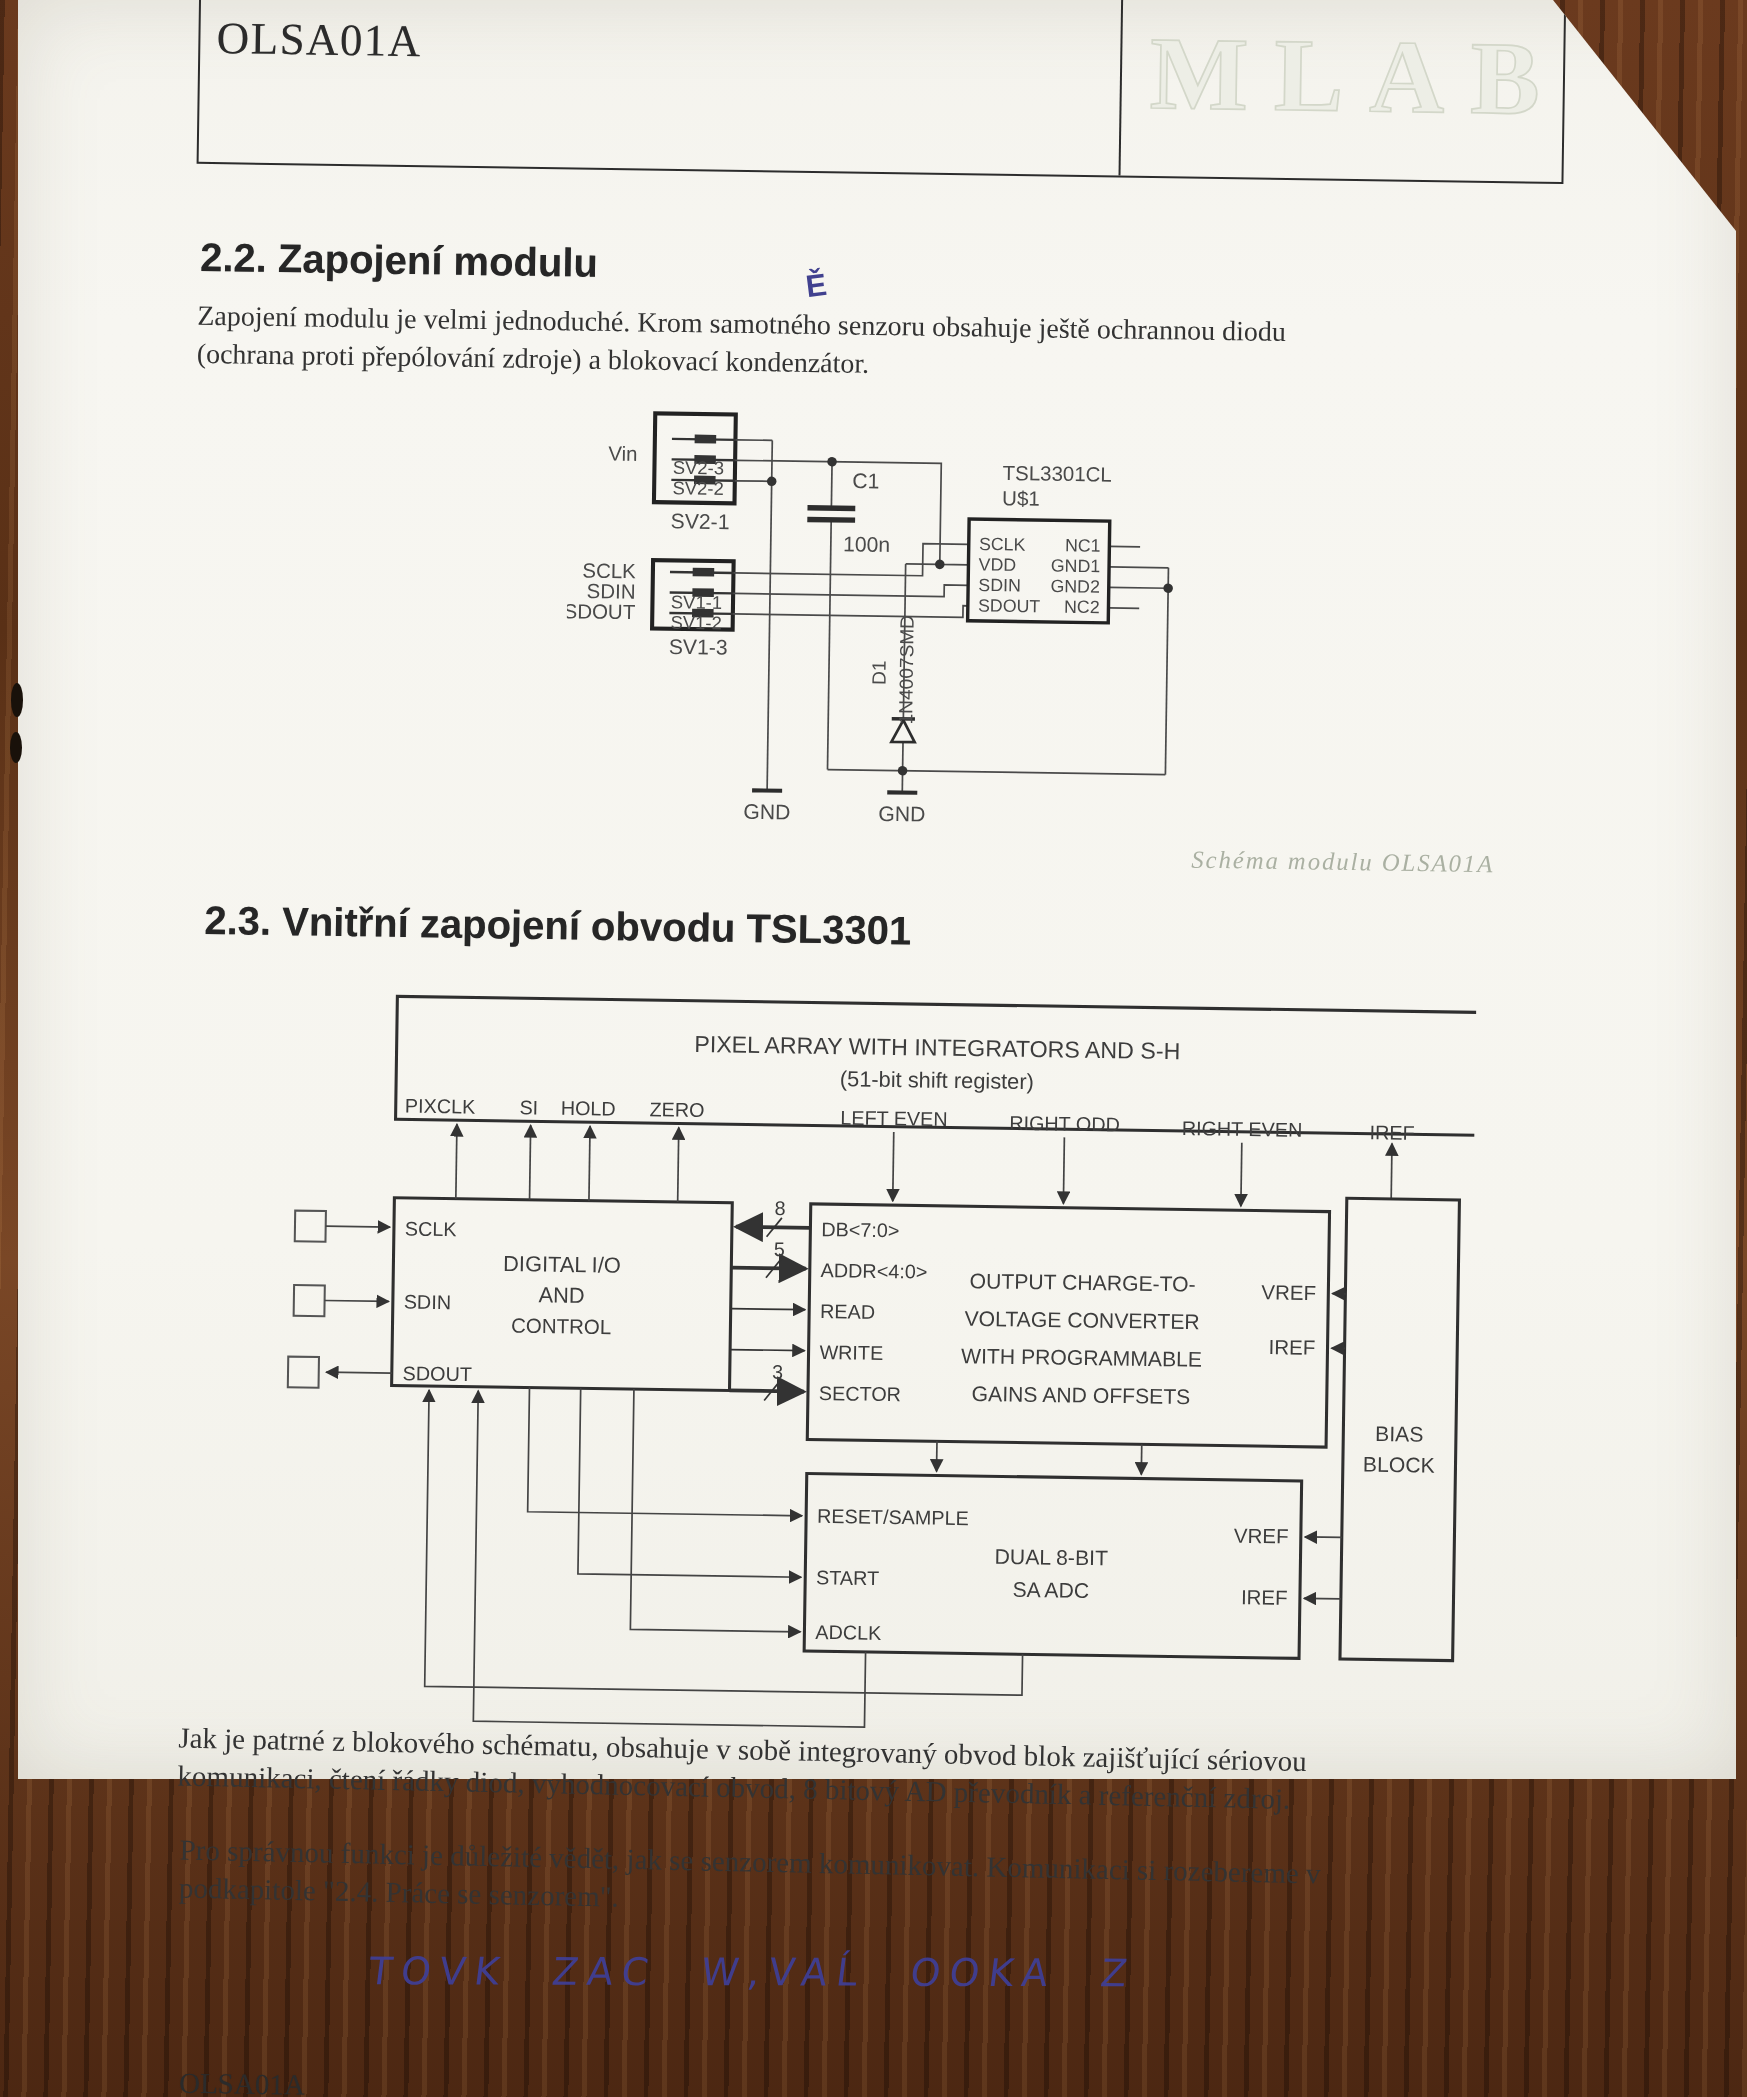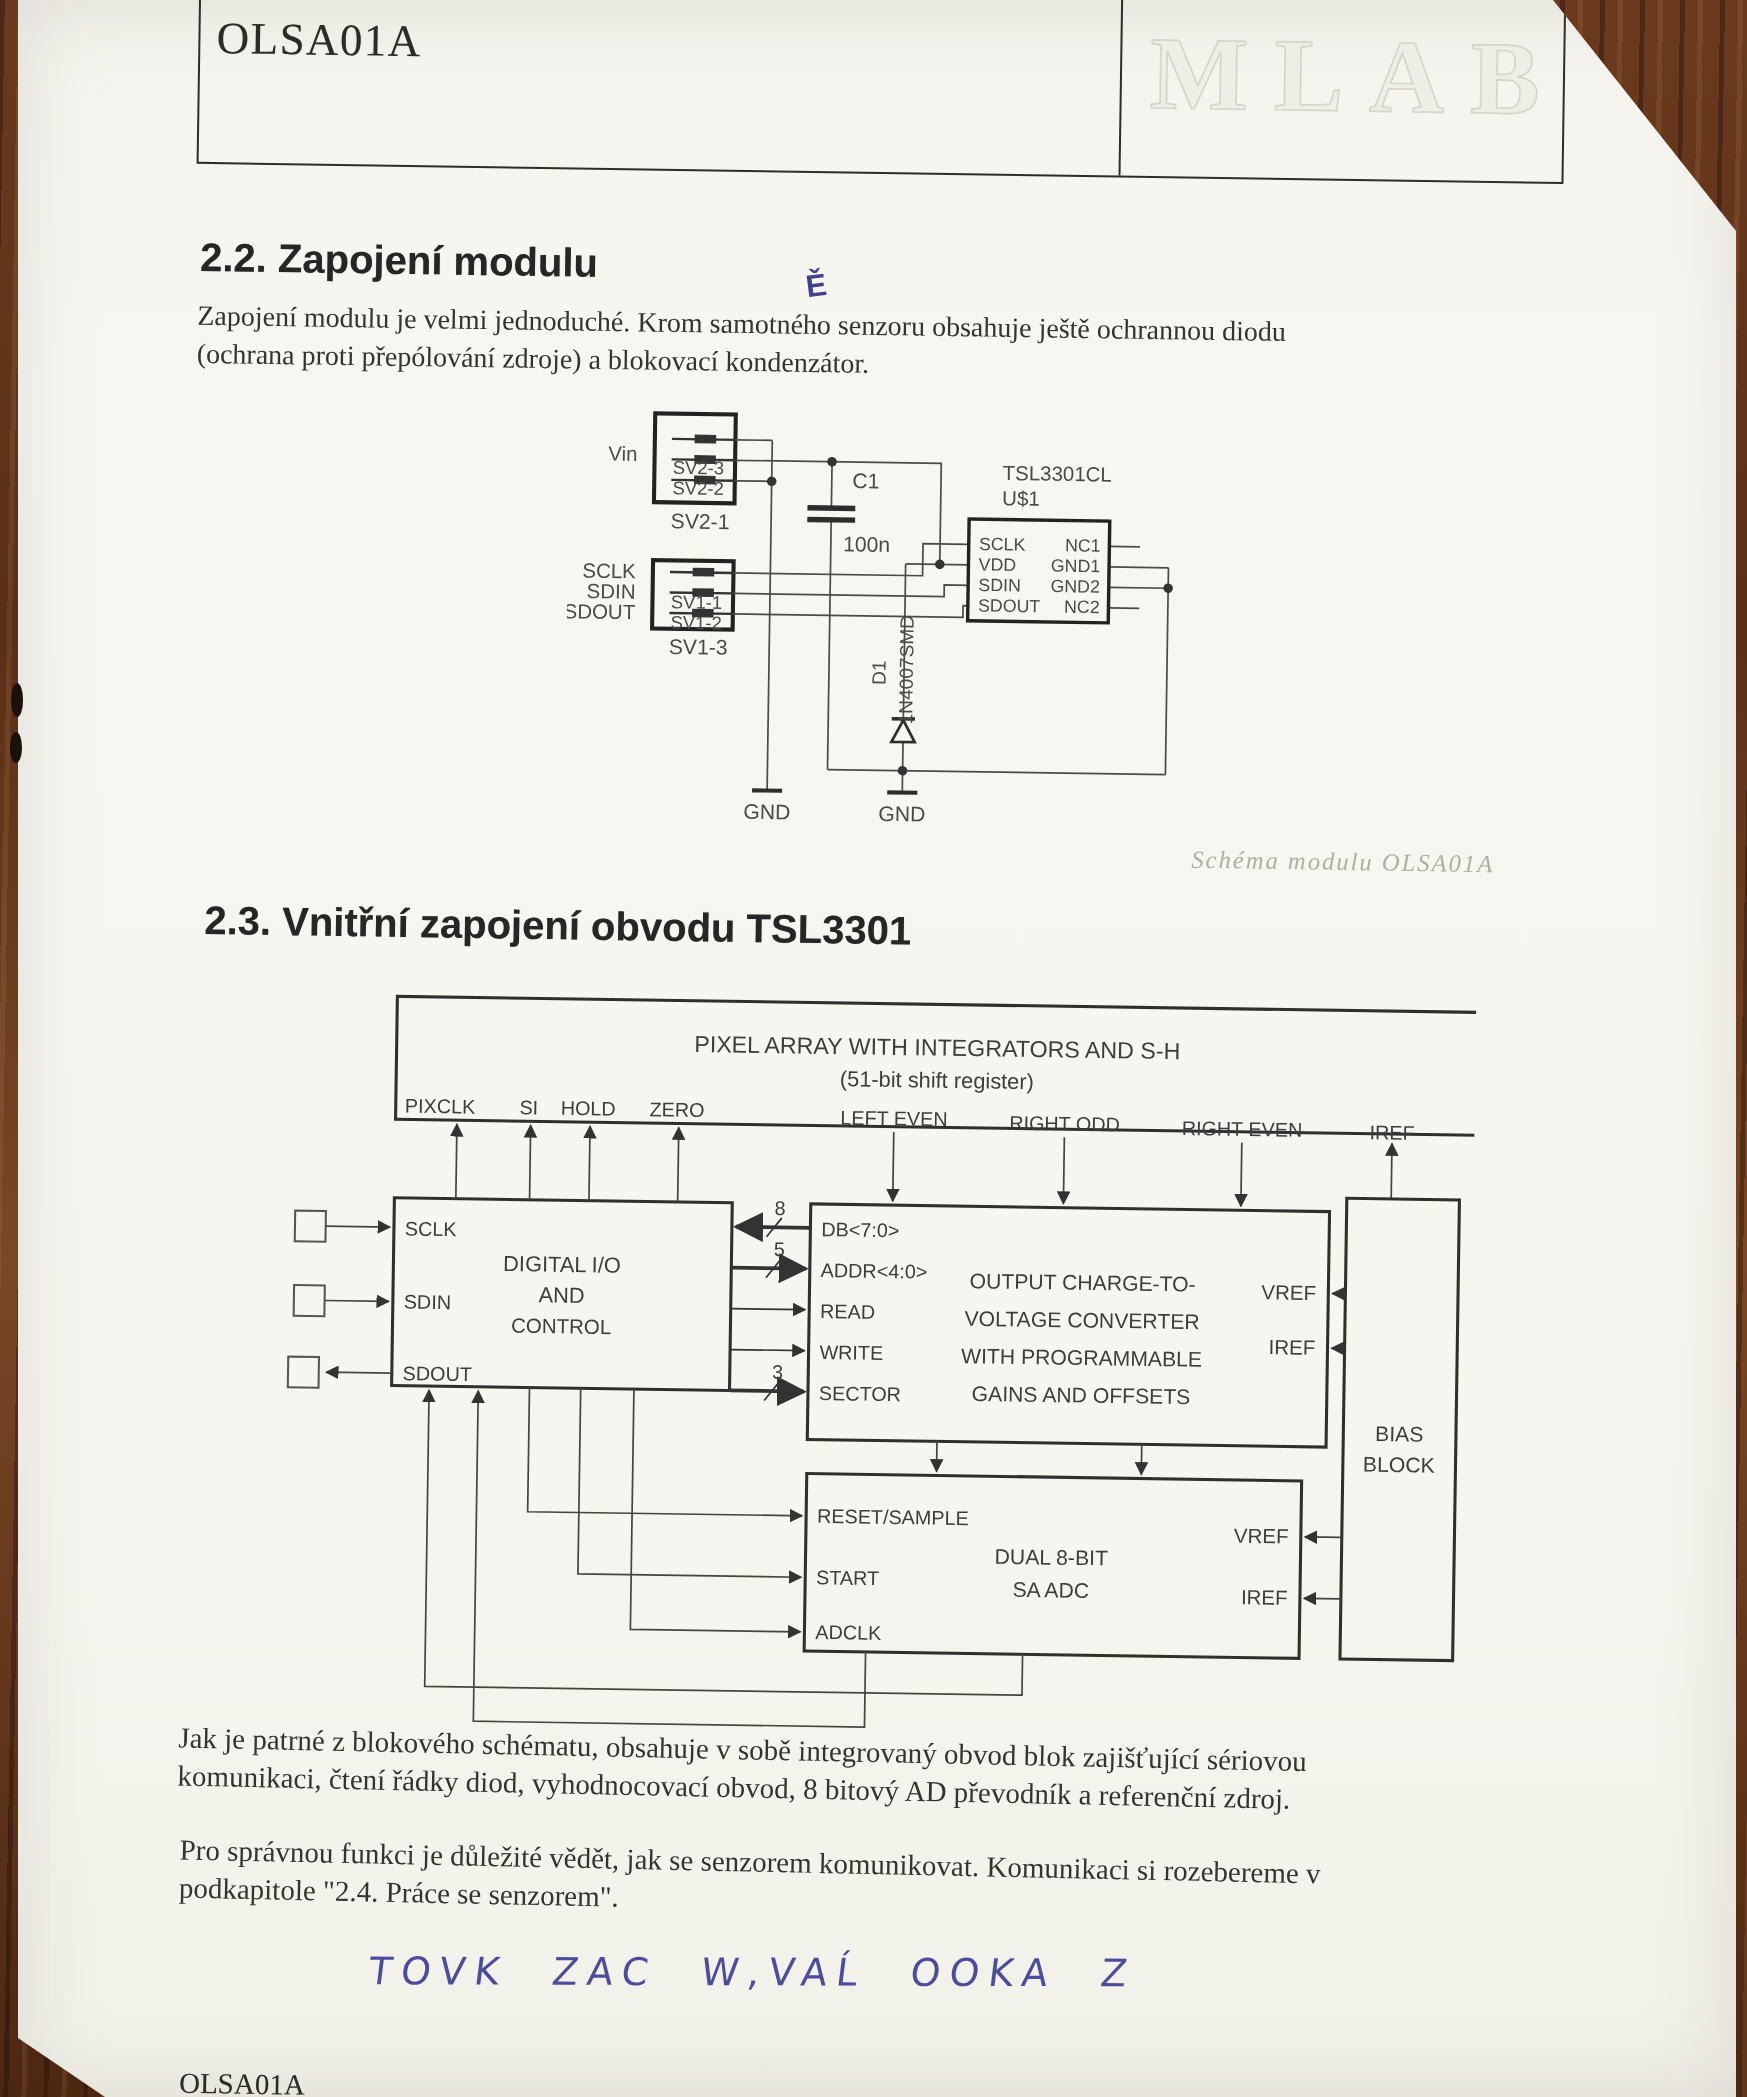--- a/index.html
+++ b/index.html
@@ -5,21 +5,21 @@
   html,body{margin:0;padding:0;}
   body{
     width:1748px;height:2097px;overflow:hidden;position:relative;
     background:
       repeating-linear-gradient(91deg, rgba(20,8,2,.35) 0 4.8px, rgba(0,0,0,0) 4.8px 18px, rgba(255,190,120,.10) 18px 23px, rgba(0,0,0,0) 23px 40px),
       linear-gradient(180deg,#6b3a1e 0%, #593016 30%, #7a4726 60%, #4c2712 100%);
     font-family:"Liberation Sans", sans-serif;
   }
   .abs{position:absolute;}
   .paper{
-    position:absolute;left:18px;top:0;width:1718px;height:2097px;
+    position:absolute;left:18px;top:0;width:1718px;height:1779px;
     background:linear-gradient(180deg,#f4f3ed 0%, #f7f6f1 18%, #f6f5ef 70%, #f1f0e9 100%);
     clip-path:polygon(0 0, 1535px 0, 1718px 231px, 1718px 2097px, 87px 2097px, 0 2038px);
     box-shadow:inset 0 0 82px rgba(120,110,90,.18);
   }
   .content{position:absolute;left:-18px;top:0;width:1748px;height:2097px;
     transform:rotate(0.85deg);transform-origin:410px 137px;}
   .ink{color:#2b2b2b;text-shadow:0 0 0.7px rgba(40,40,40,.35);}
   .serif{font-family:"Liberation Serif", serif;}
   .headerbox{left:197px;top:-36px;width:1363px;height:199px;border:2px solid #2c2c2c;}
   .hdr-divider{left:920px;top:0;bottom:0;width:0;border-left:2px solid #2c2c2c;}

